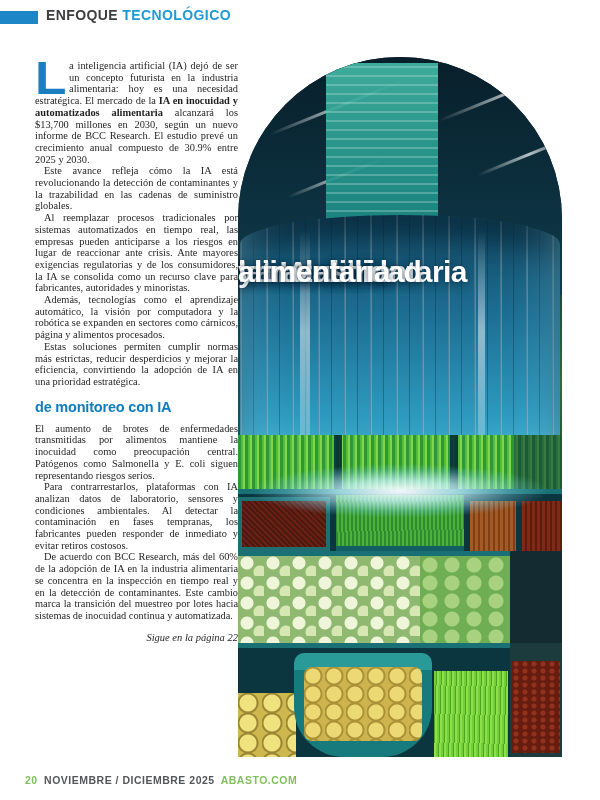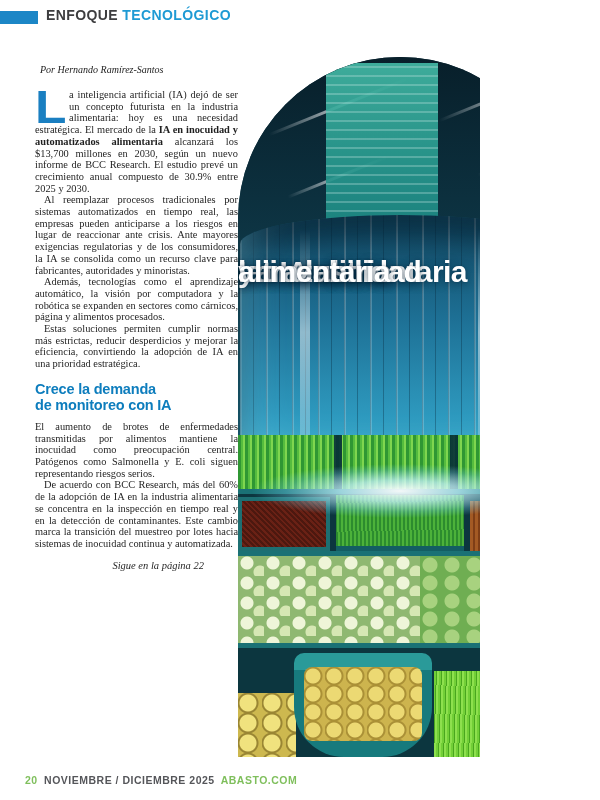--- a/index.html
+++ b/index.html
@@ -1,37 +1,37 @@
 <!DOCTYPE html>
 <html><head>
 <meta charset="utf-8">
 <style>
   html,body{margin:0;padding:0;background:#fff;}
-  .page{position:relative;width:480px;height:800px;background:#ffffff;overflow:hidden;
+  .page{position:relative;width:600px;height:800px;background:#ffffff;overflow:hidden;
         font-family:"Liberation Serif",serif;}
 
   
   .hbar{position:absolute;left:0;top:11px;width:38px;height:13px;background:#1c86c6;}
   .htext{position:absolute;left:46px;top:7px;font-family:"Liberation Sans",sans-serif;
          font-size:14px;letter-spacing:.4px;font-weight:600;}
   .h-dark{color:#3d3d3f;}
   .h-blue{color:#1e9ad4;}
 
   
   .column{position:absolute;left:35px;top:60px;width:203px;color:#1f1f1f;}
   .byline{font-style:italic;font-size:10px;margin:4px 0 14px 5px;color:#222;}
   .body{font-size:10.4px;line-height:11.7px;text-align:justify;margin:0;}
   .body.indent{text-indent:9px;}
   .dropcap{float:left;font-family:"Liberation Sans",sans-serif;font-weight:bold;
            color:#1a7fc1;font-size:46px;line-height:34px;margin:1px 6px 0 0;
            transform:scaleX(1.12);transform-origin:left;}
   .subhead{font-family:"Liberation Sans",sans-serif;font-weight:bold;color:#0d7dbd;
            font-size:14.5px;line-height:16px;margin:11px 0 8px 0;letter-spacing:-.2px;}
   .continuation{font-style:italic;font-size:10.5px;text-align:right;
-                padding-right:34px;margin-top:10px;}
+                margin-top:10px;}
 
   
   .footer{position:absolute;left:25px;top:774px;font-family:"Liberation Sans",sans-serif;
           font-size:10.5px;letter-spacing:.5px;font-weight:600;}
   .f-green{color:#7fbf5c;}
   .f-dark{color:#55565a;margin:0 3px;}
   .f-link{color:#7fbf5c;text-decoration:none;}
 
   
   .photo{position:absolute;left:238px;top:57px;width:324px;height:700px;
@@ -112,37 +112,37 @@
 
 <div class="page">
 
   <div class="hbar"></div>
   <div class="htext">
     <span class="h-dark">ENFOQUE</span>
     <span class="h-blue">TECNOLÓGICO</span>
   </div>
 
   <div class="column">
-    <p class="byline">Por Hernando Ramírez-Santos</p>
 
     <p class="body">
       <span class="dropcap">L</span>
       <span>a inteligencia artificial (IA) dejó de ser un concepto futurista en la industria alimentaria: hoy es una necesidad estratégica. El mercado de la </span><b>IA en inocuidad y automatizados alimentaria</b><span> alcanzará los $13,700 millones en 2030, según un nuevo informe de BCC Research. El estudio prevé un crecimiento anual compuesto de 30.9% entre 2025 y 2030.</span>
     </p>
 
+    <p class="body indent">Este avance refleja cómo la IA está revolucionando la detección de contaminantes y la trazabilidad en las cadenas de suministro globales.</p>
     <p class="body indent">Al reemplazar procesos tradicionales por sistemas automatizados en tiempo real, las empresas pueden anticiparse a los riesgos en lugar de reaccionar ante crisis. Ante mayores exigencias regulatorias y de los consumidores, la IA se consolida como un recurso clave para fabricantes, autoridades y minoristas.</p>
     <p class="body indent">Además, tecnologías como el aprendizaje automático, la visión por computadora y la robótica se expanden en sectores como cárnicos, página y alimentos procesados.</p>
     <p class="body indent">Estas soluciones permiten cumplir normas más estrictas, reducir desperdicios y mejorar la eficiencia, convirtiendo la adopción de IA en una prioridad estratégica.</p>
 
     <div class="subhead">
-      <div>Crece la demanda</div>
       <div>de monitoreo con IA</div>
     </div>
 
     <p class="body">El aumento de brotes de enfermedades transmitidas por alimentos mantiene la inocuidad como preocupación central. Patógenos como Salmonella y E. coli siguen representando riesgos serios.</p>
+    <p class="body indent">Para contrarrestarlos, plataformas con IA analizan datos de laboratorio, sensores y condiciones ambientales. Al detectar la contaminación en fases tempranas, los fabricantes pueden responder de inmediato y evitar retiros costosos.</p>
     <p class="body indent">De acuerdo con BCC Research, más del 60% de la adopción de IA en la industria alimentaria se concentra en la inspección en tiempo real y en la detección de contaminantes. Este cambio marca la transición del muestreo por lotes hacia sistemas de inocuidad continua y automatizada.</p>
 
     <p class="continuation">Sigue en la página 22</p>
   </div>
 
   <div class="photo">
     <div class="ceiling"></div>
     <div class="streak s1"></div>
     <div class="streak s2"></div>
     <div class="streak s3"></div>

